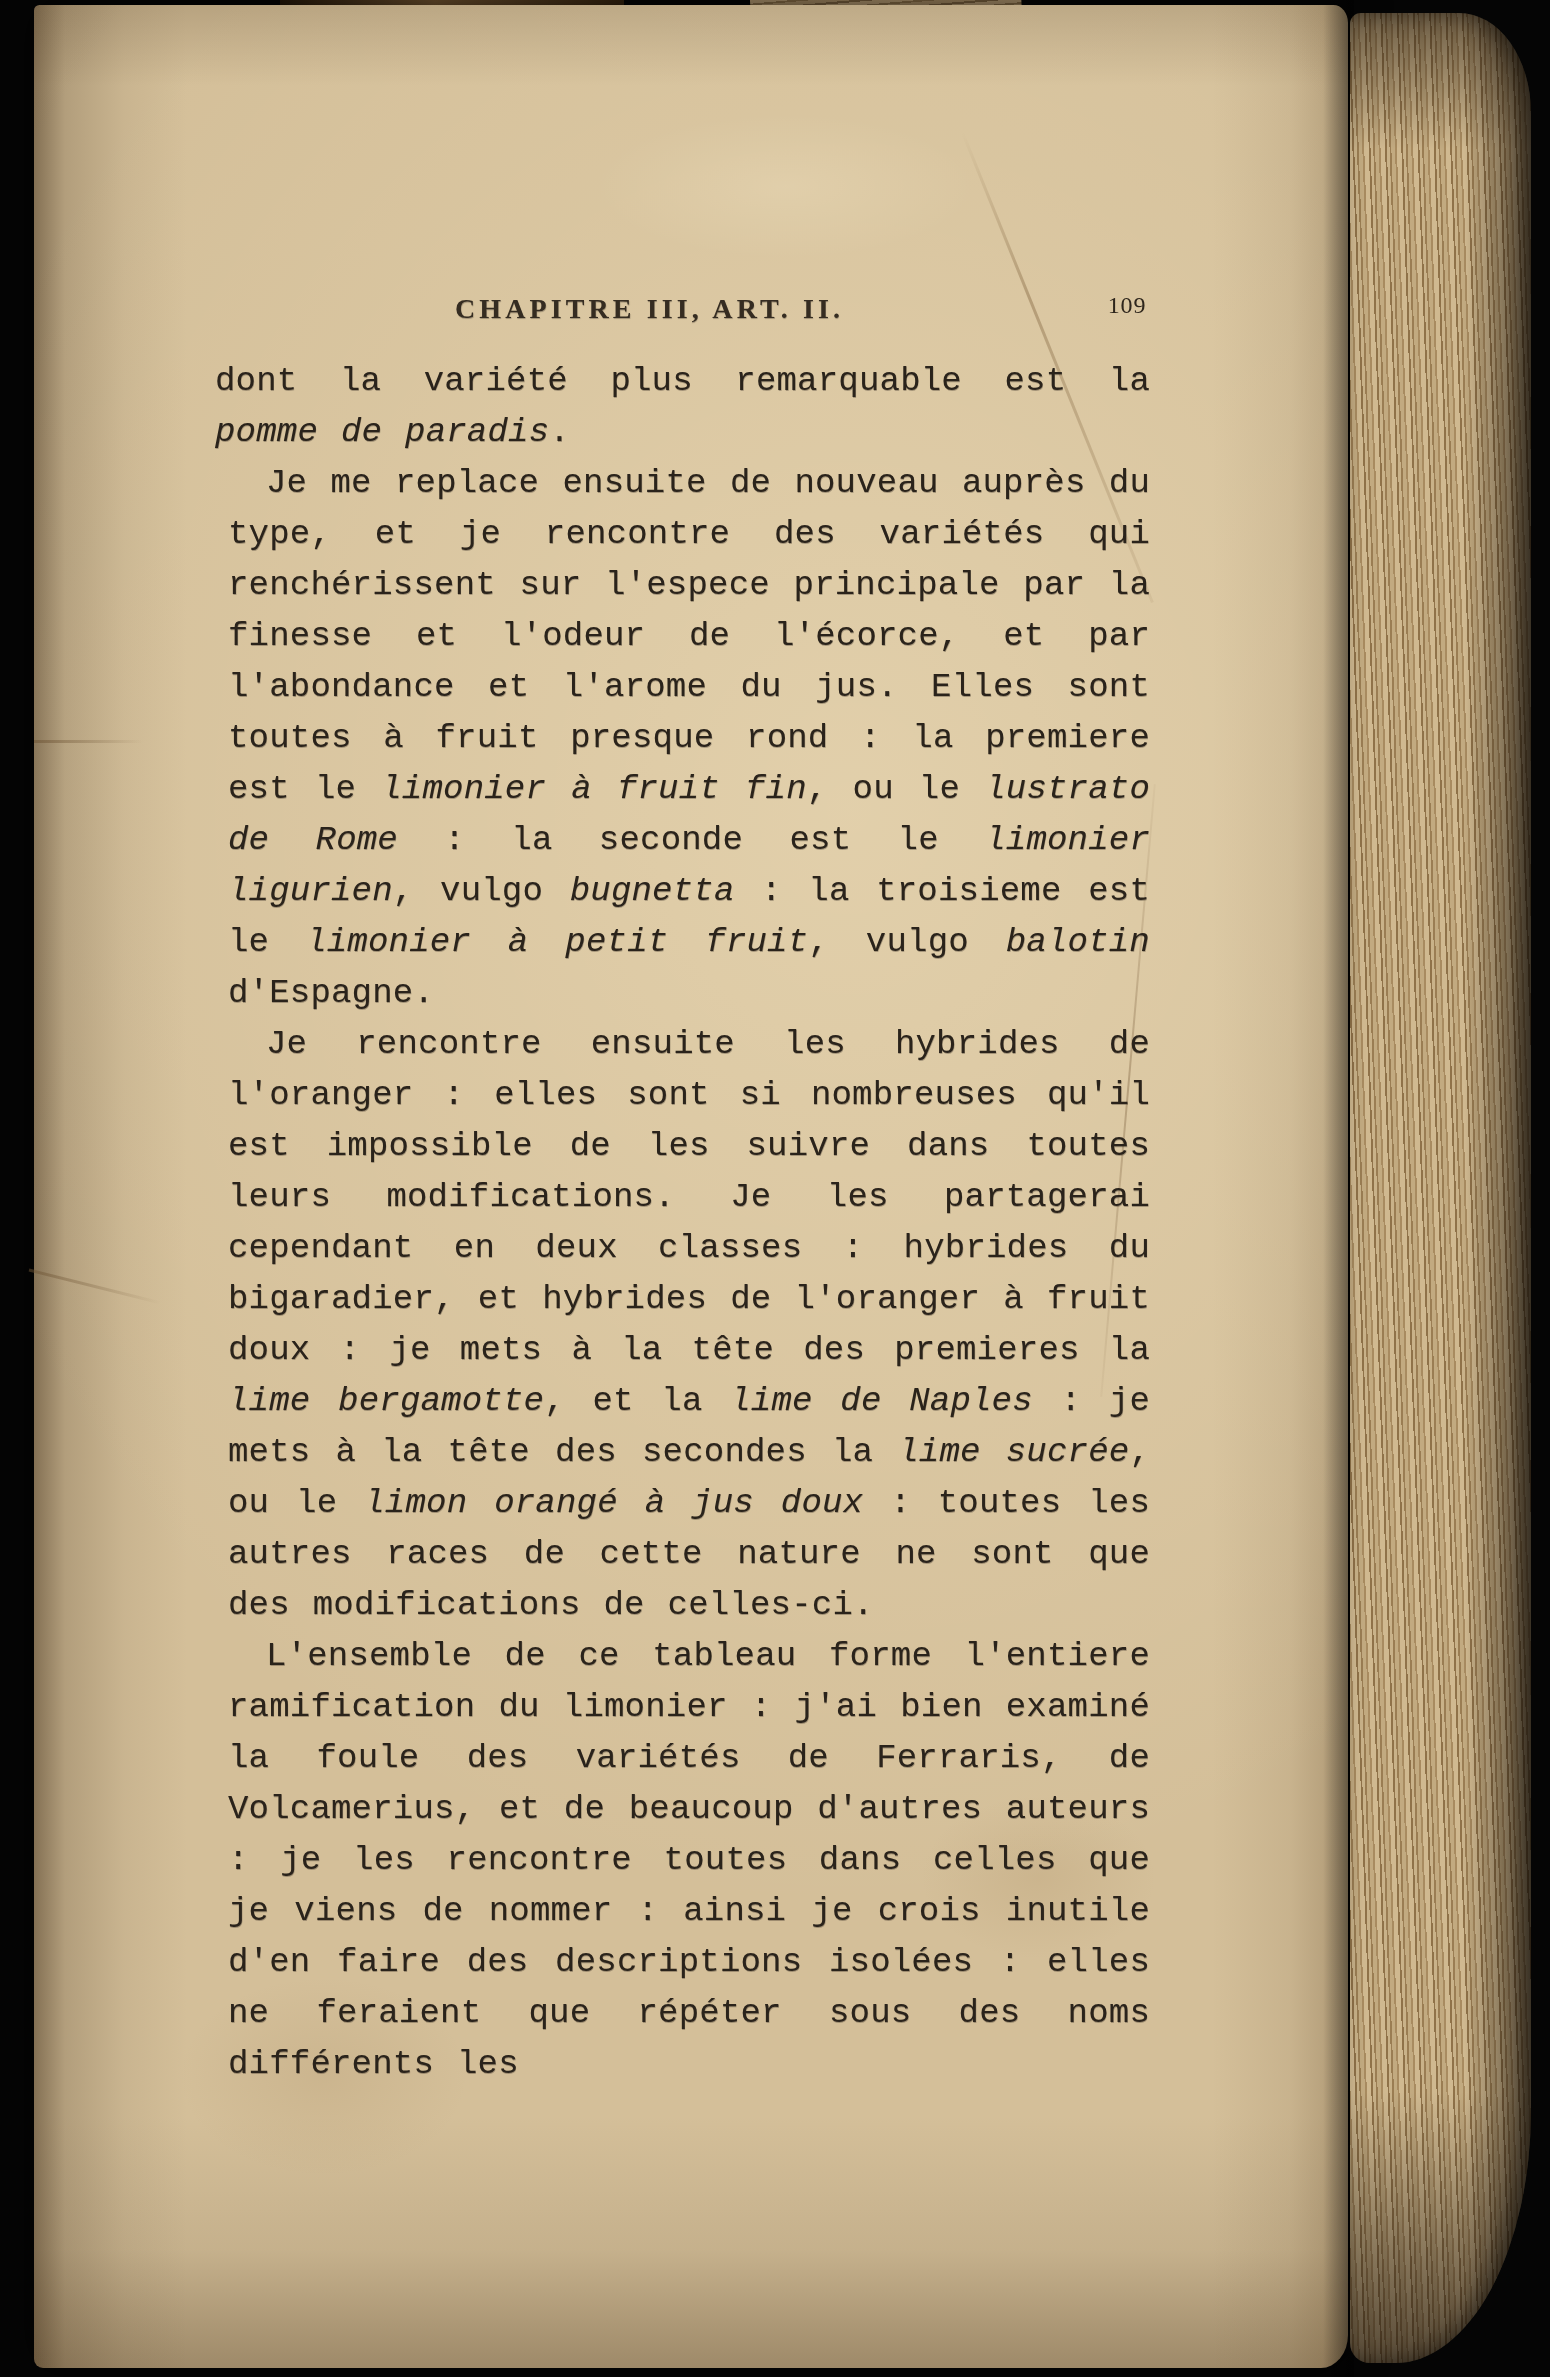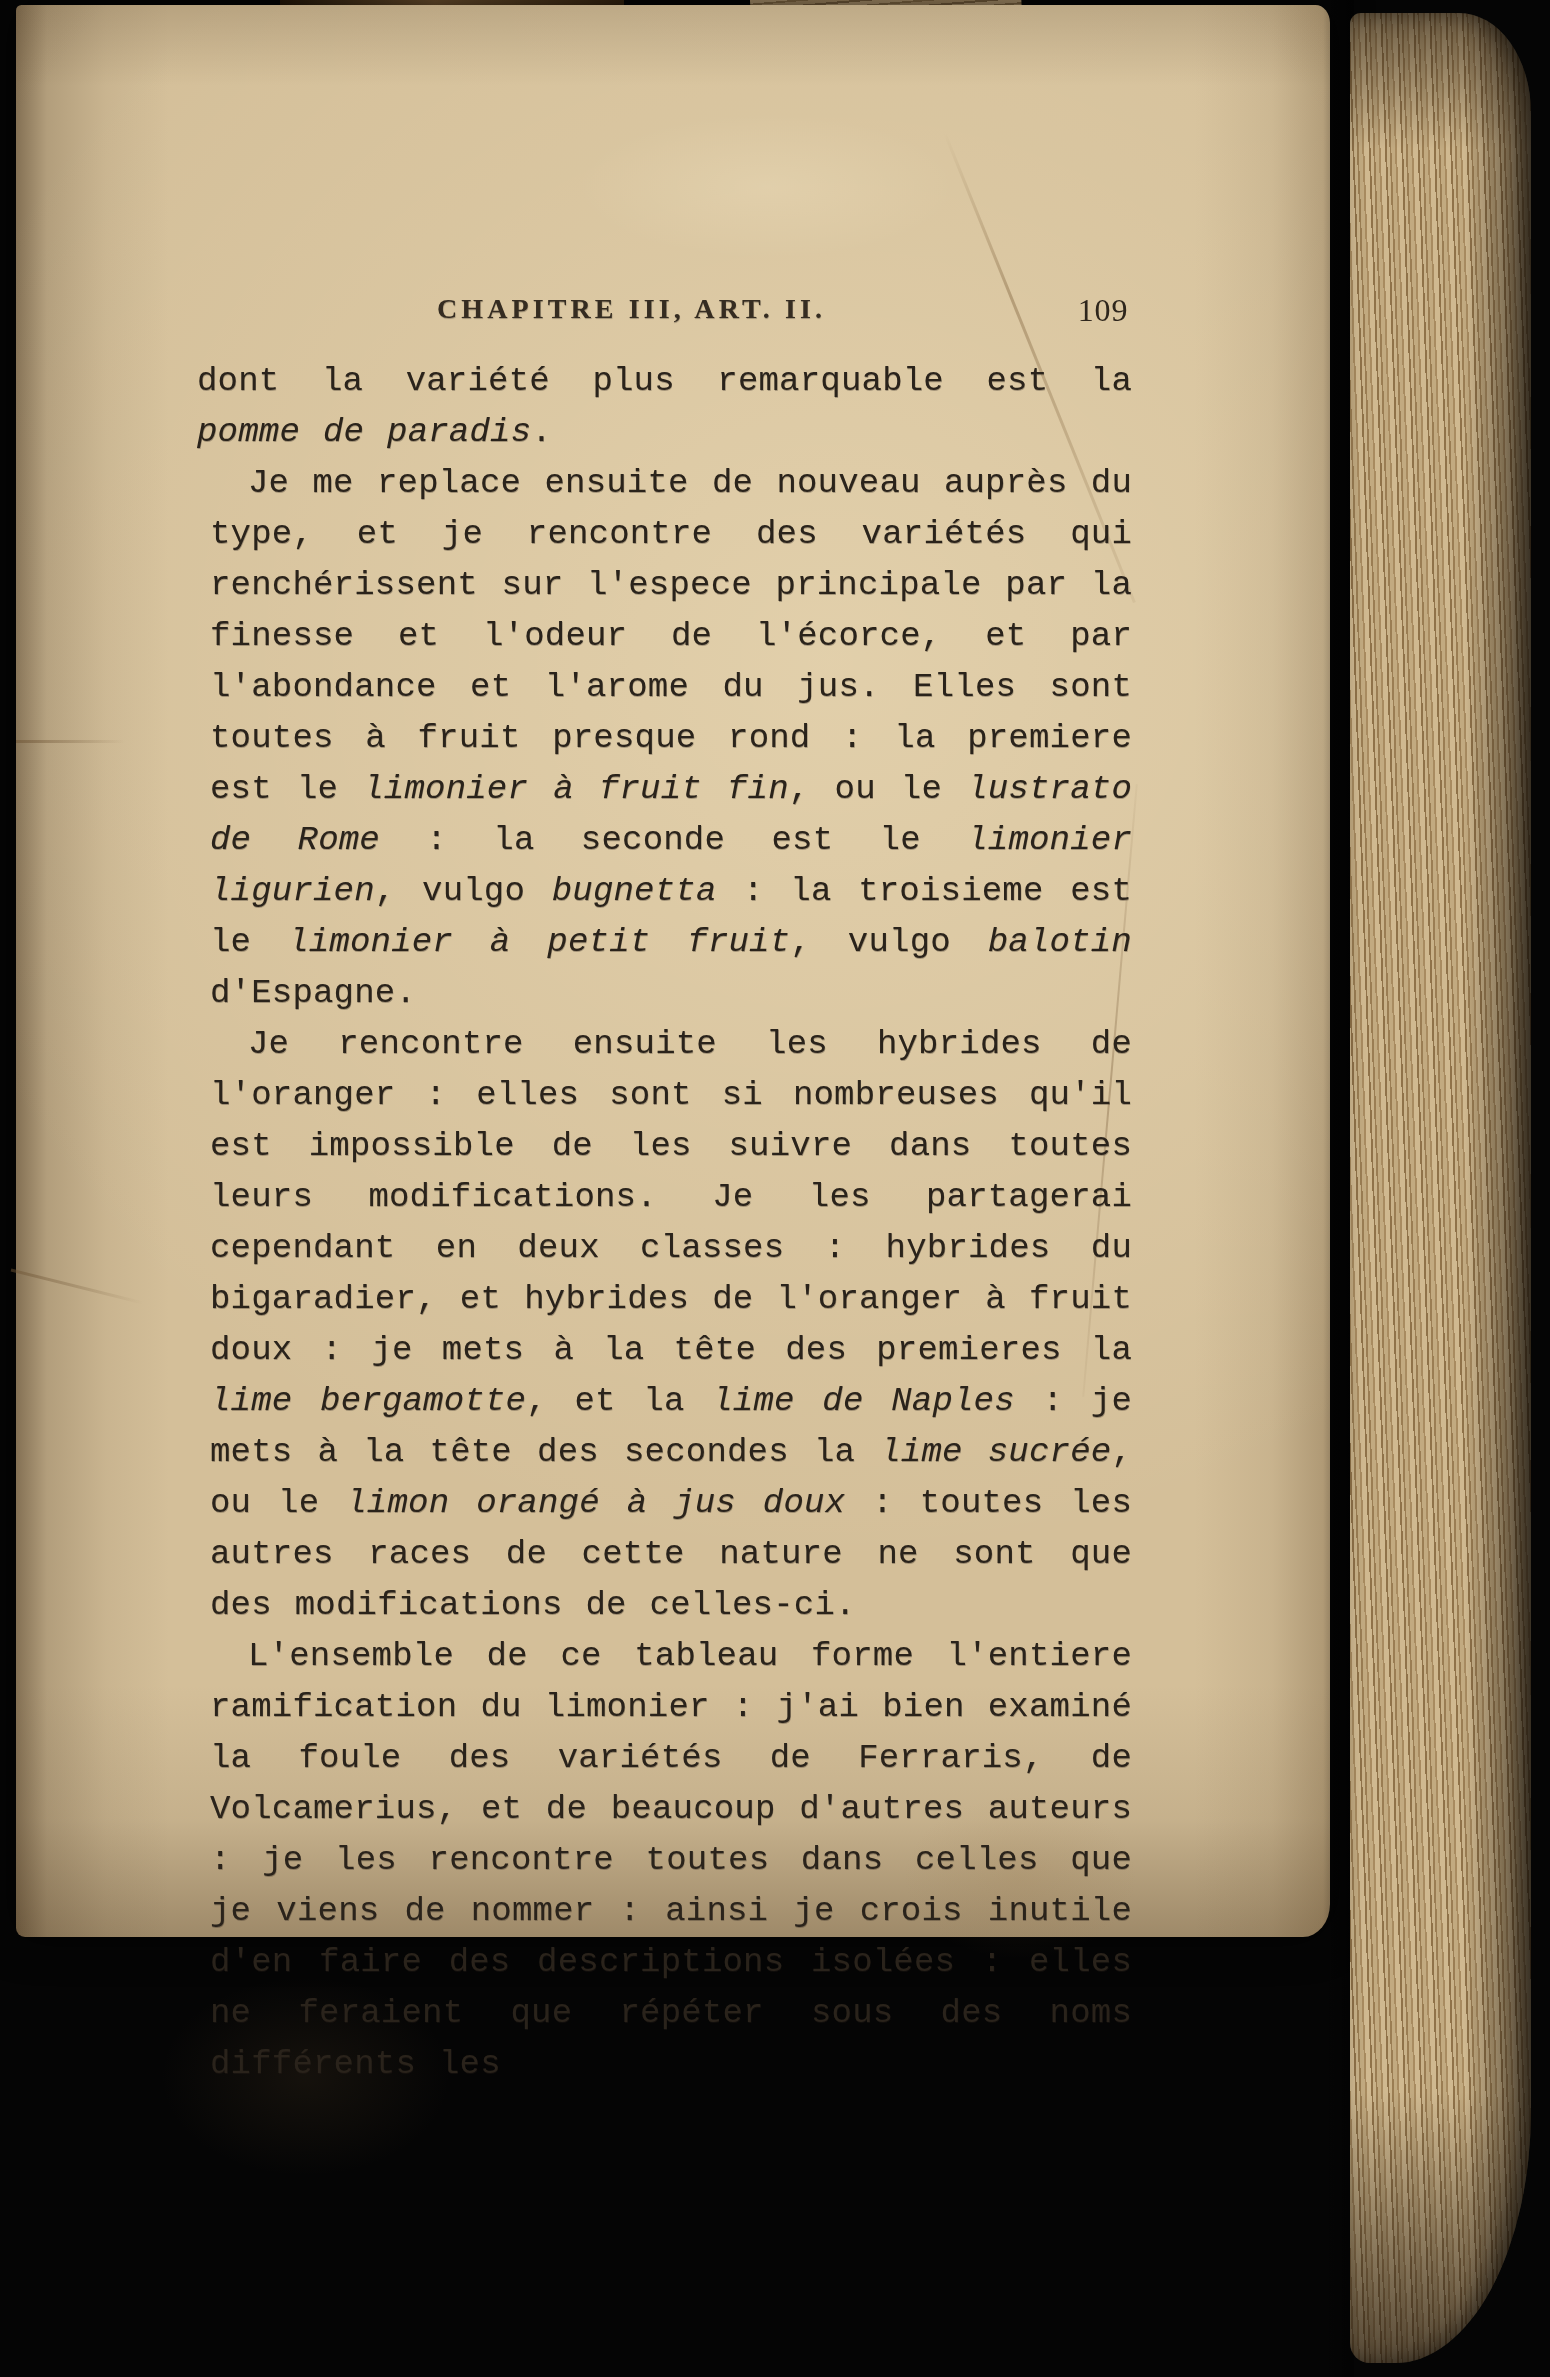--- a/index.html
+++ b/index.html
@@ -27,21 +27,21 @@
     position: absolute; left: 751px; top: -7.2px; width: 271px; height: 47px;
     transform: rotate(-3deg);
     background: repeating-linear-gradient(178deg,
       #b89d74 0 3.6px, #8a6f48 3.6px 5.4px, #ab9067 5.4px 9px, #7d6340 9px 11px);
     border-radius: 0 0 12.7px 7.2px;
     opacity: 0.9;
   }
 
   
   .book-page {
-    position: absolute; left: 16px; top: 5.4px; width: 1314px; height: 1932px;
+    position: absolute; left: 34px; top: 5.4px; width: 1314px; height: 2363px;
     background:
       radial-gradient(130% 85% at 62% 34%, rgba(255,242,208,0.32), rgba(255,242,208,0) 55%),
       radial-gradient(125% 120% at 50% 52%, rgba(0,0,0,0) 55%, rgba(80,58,30,0.30) 94%),
       linear-gradient(90deg, rgba(58,40,20,0.52) 0px, rgba(58,40,20,0.22) 31px, rgba(58,40,20,0.07) 90px, rgba(58,40,20,0) 154px),
       linear-gradient(270deg, rgba(96,72,40,0.34) 0px, rgba(96,72,40,0.10) 58px, rgba(96,72,40,0) 136px),
       linear-gradient(0deg, rgba(70,50,26,0.38) 0px, rgba(70,50,26,0.10) 118px, rgba(70,50,26,0) 253px),
       linear-gradient(180deg, rgba(70,50,26,0.20) 0px, rgba(70,50,26,0) 81px),
       #d4bf99;
     border-radius: 5.4px 14.5px 27px 9px / 5.4px 18px 33px 9px;
     box-shadow: 0 0 42px rgba(0,0,0,0.65);
@@ -104,21 +104,21 @@
   .page-header { position: relative; height: 63px; }
   .chapter {
     display: block; text-align: center;
     font-size: 28px; font-weight: bold; letter-spacing: 4.1px;
     color: #352c21;
     transform: translateX(-33px);
     text-shadow: 0.4px 0.5px 0.7px rgba(53,44,33,0.35);
   }
   .pagenum {
     position: absolute; right: 3.6px; top: -1.8px;
-    font-size: 32px; letter-spacing: 0.9px; color: #2e261c;
+    font-size: 24px; letter-spacing: 0.9px; color: #2e261c;
   }
   .body-text p {
     margin: 0;
     text-align: justify;
     font-size: 34px;
     line-height: 51px;
     word-spacing: 2.3px;
     letter-spacing: 0.2px;
     text-shadow: 0.4px 0.5px 0.6px rgba(42,35,27,0.32);
     font-family: Liberation Mono, monospace;

